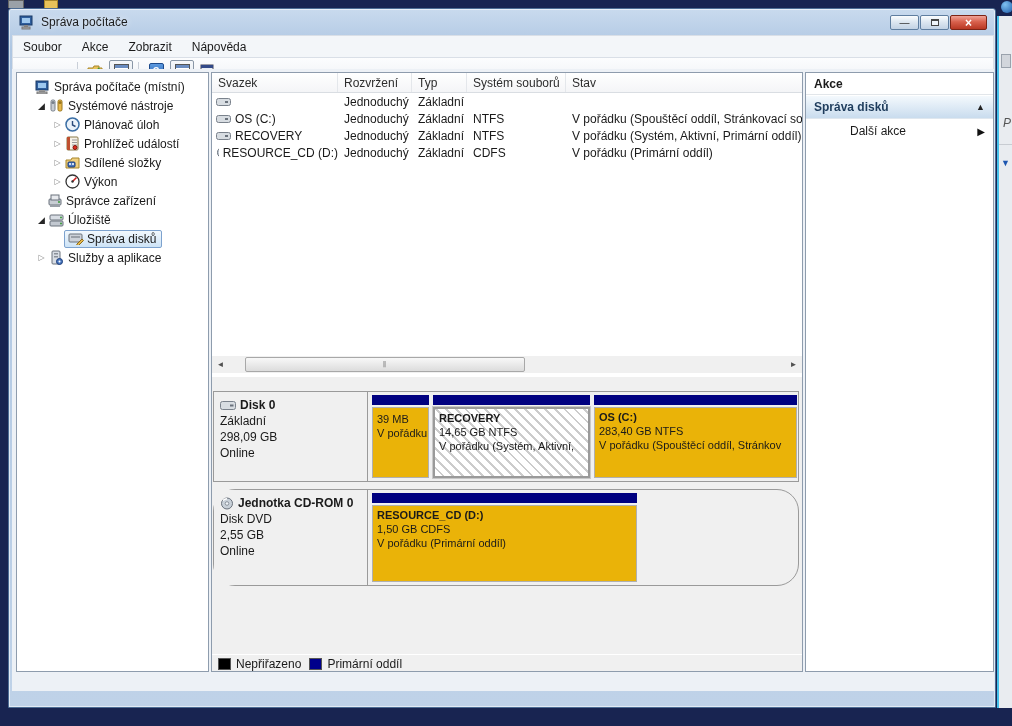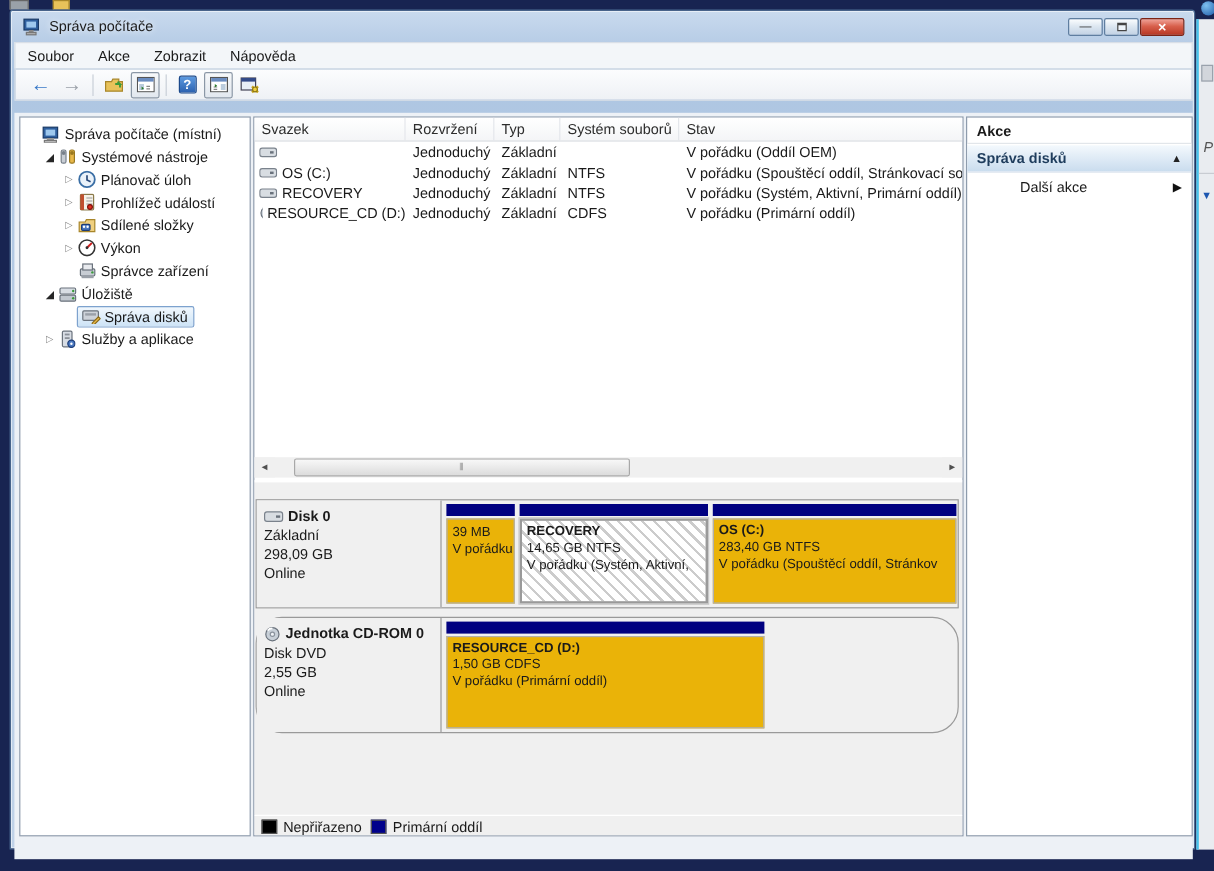--- a/index.html
+++ b/index.html
@@ -45,21 +45,21 @@
   .toolbar { position:absolute; left:3px; top:48px; width:982px; height:27px;
              background:linear-gradient(#fcfdfe,#eef1f5); border:1px solid #d9dfe7; display:flex; align-items:center; padding-left:8px; }
   .tbtn { width:24px; height:22px; display:flex; align-items:center; justify-content:center; margin:0 1px; border-radius:2px; }
   .tbtn.framed { border:1px solid #8a97a6; background:linear-gradient(#f6f8fa,#e2e8ef); }
   .tsep { width:1px; height:18px; background:#c9cfd8; margin:0 4px; }
   .arrow-back { color:#3a7ac8; font-size:17px; font-weight:bold; line-height:1; }
   .arrow-fwd { color:#9aa0a8; font-size:17px; font-weight:bold; line-height:1; }
   .help-sq { width:15px; height:15px; background:linear-gradient(#5c9ae0,#2c62b0); color:#fff; font-weight:bold; font-size:11px;
              display:flex; align-items:center; justify-content:center; border-radius:2px; border:1px solid #1c4a8c; }
 
-  .content-bg { position:absolute; left:3px; top:85px; width:982px; height:622px; background:#edf1f6; }
+  .content-bg { position:absolute; left:3px; top:60px; width:982px; height:622px; background:#edf1f6; }
 
   .panel { position:absolute; background:#fff; border:1px solid #8e9cad; }
   .tree-panel { left:4px; top:3px; width:193px; height:600px; overflow:hidden; }
   .center-panel { left:199px; top:3px; width:592px; height:600px; overflow:hidden; }
   .actions-panel { left:793px; top:3px; width:189px; height:600px; overflow:hidden; }
 
   
   .tree { padding-top:4px; }
   .trow { height:19px; display:flex; align-items:center; white-space:nowrap; }
   .texp { width:13px; text-align:center; font-size:8px; color:#8a8a8a; flex:none; }
@@ -276,21 +276,21 @@
             <span class="ticon">
                 <svg width="15" height="15">
                   <circle cx="7.5" cy="7.5" r="6.5" fill="#fff" stroke="#333" stroke-width="1.3"></circle>
                   <path d="M7.5 7.5 L11.5 3.5" stroke="#d02020" stroke-width="1.6"></path>
                   <circle cx="7.5" cy="7.5" r="1.2" fill="#333"></circle>
                 </svg>
               </span>
             <span class="tlabel">Výkon</span>
           </div>
 
-          <div class="trow" style="padding-left:34px;">
+          <div class="trow" style="padding-left:16px;">
             <span class="texp"></span>
             <span class="ticon">
                 <svg width="16" height="13">
                   <rect x="2" y="5" width="12" height="6" rx="1" fill="#c8cdd4" stroke="#6a727c"></rect>
                   <rect x="4" y="1" width="8" height="5" fill="#e8eaee" stroke="#6a727c"></rect>
                   <rect x="3" y="11" width="10" height="2" fill="#9aa0a8"></rect>
                   <circle cx="12" cy="8" r="1" fill="#3a9a3a"></circle>
                 </svg>
               </span>
             <span class="tlabel">Správce zařízení</span>
@@ -354,21 +354,20 @@
           <div class="vname">
               <svg width="15" height="10">
                 <rect x="0.5" y="1.5" width="14" height="7" rx="2" fill="#d8dde2" stroke="#7a828c"></rect>
                 <rect x="9" y="4" width="3" height="2" fill="#6a727c"></rect>
               </svg>
               <span></span>
             </div>
           <div>Jednoduchý</div>
           <div>Základní</div>
           <div></div>
-          <div>V pořádku (Oddíl OEM)</div>
         </div>
 
         <div class="vrow">
           <div class="vname">
               <svg width="15" height="10">
                 <rect x="0.5" y="1.5" width="14" height="7" rx="2" fill="#d8dde2" stroke="#7a828c"></rect>
                 <rect x="9" y="4" width="3" height="2" fill="#6a727c"></rect>
               </svg>
               <span>OS (C:)</span>
             </div>

